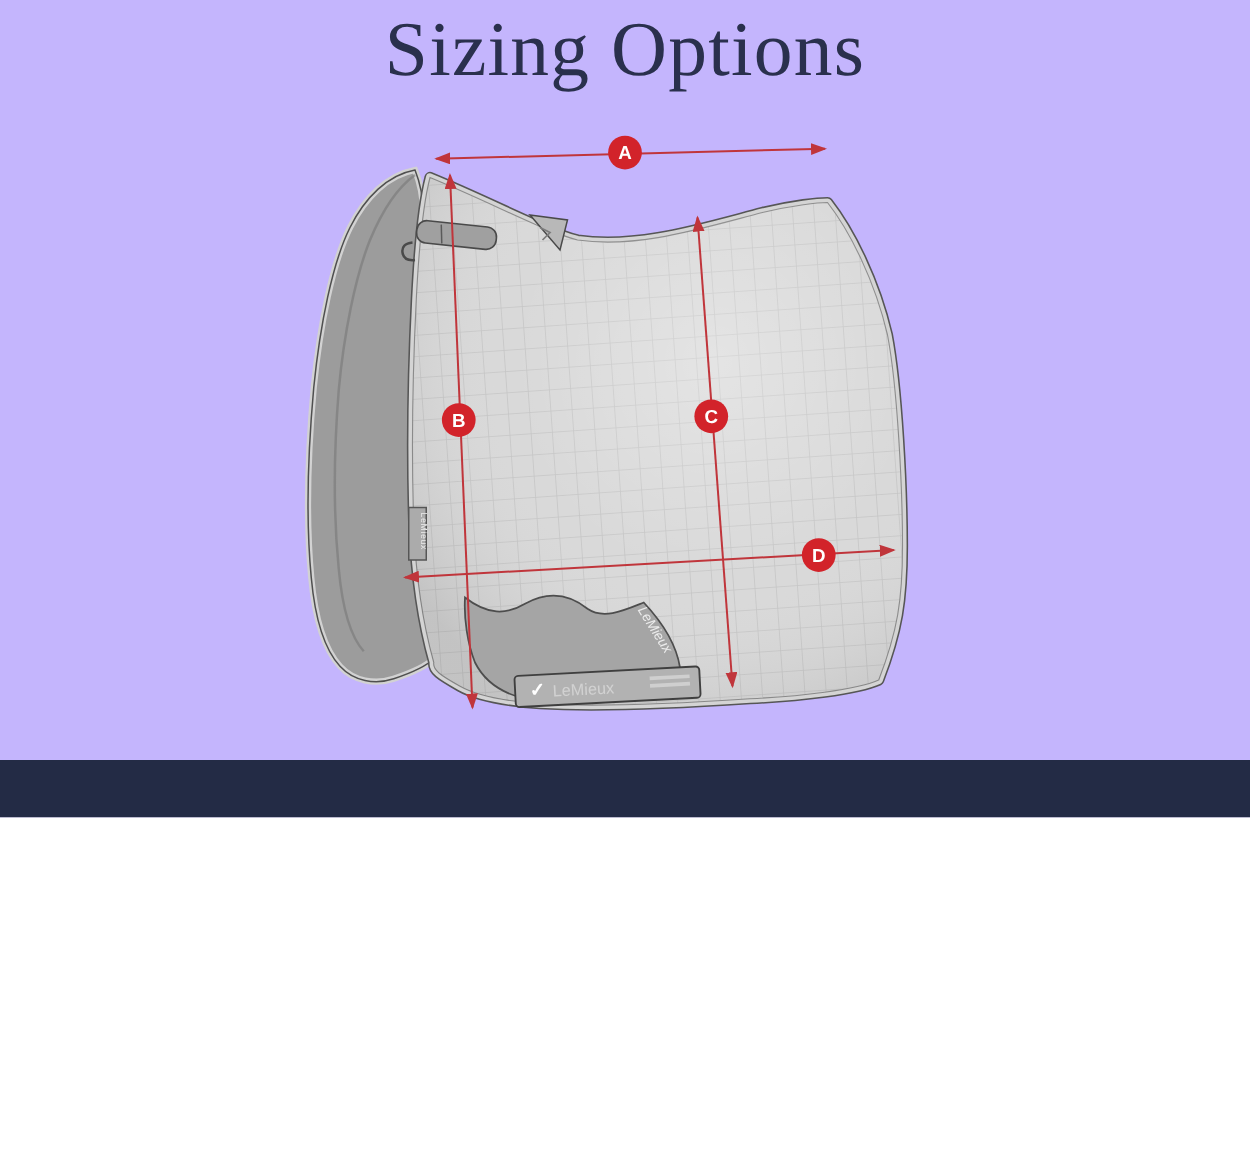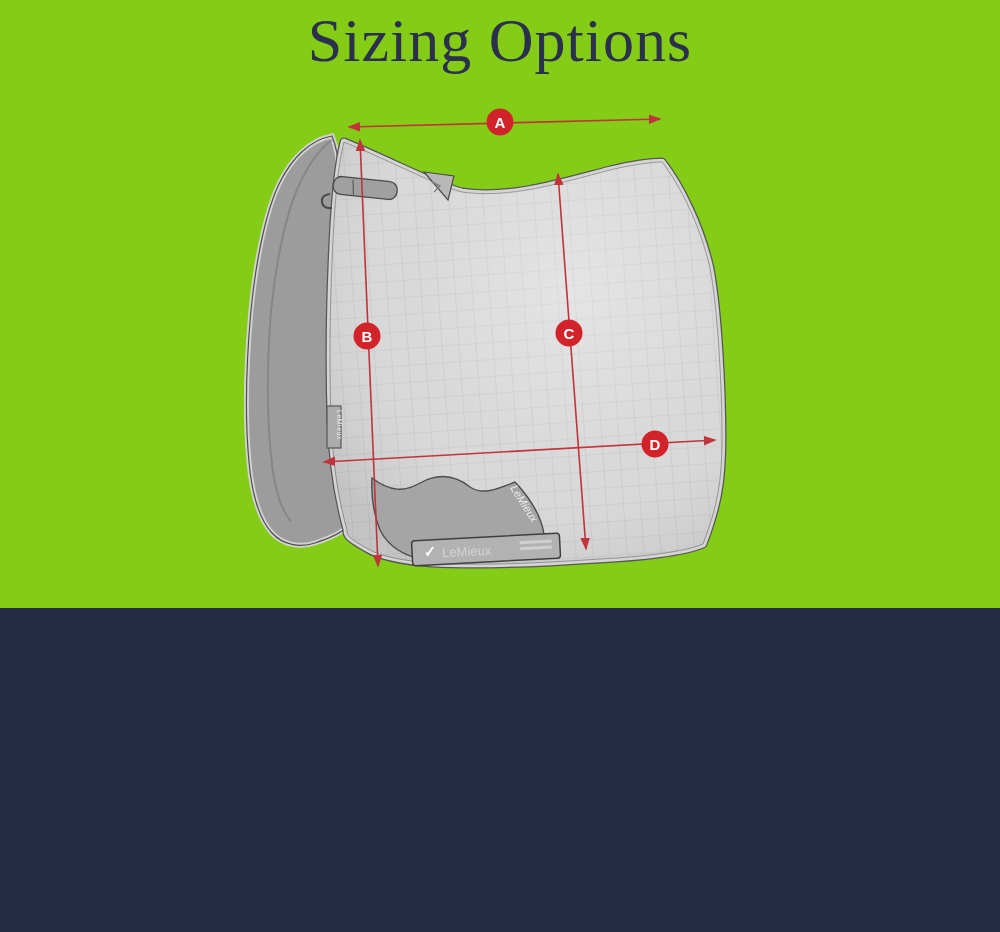--- a/index.html
+++ b/index.html
@@ -1,16 +1,16 @@
 <!DOCTYPE html>
 <html><head>
 <meta charset="utf-8">
 <style>
   html,body{margin:0;padding:0;background:#ffffff;}
-  .page{position:relative;width:1000px;height:932px;background:#84cc16;overflow:hidden;
+  .page{position:relative;width:1000px;height:654px;background:#c4b5fd;overflow:hidden;
         font-family:"Liberation Sans",sans-serif;}
   .page-title{position:absolute;top:-6px;left:0;width:1000px;margin:0;text-align:center;
         font-family:"Liberation Serif",serif;font-weight:400;font-size:62px;line-height:92px;
         color:#2a304d;letter-spacing:1px;}
   .diagram-wrap{position:absolute;top:0;left:0;width:1000px;height:608px;}
   .size-panel{position:absolute;left:0;top:608px;width:1000px;height:324px;background:#232b45;}
   svg text.marker-letter{font-family:"Liberation Sans",sans-serif;font-weight:700;
         font-size:15px;fill:#ffffff;text-anchor:middle;}
   svg text.brand-small{font-family:"Liberation Sans",sans-serif;fill:#ececec;}
 </style>

